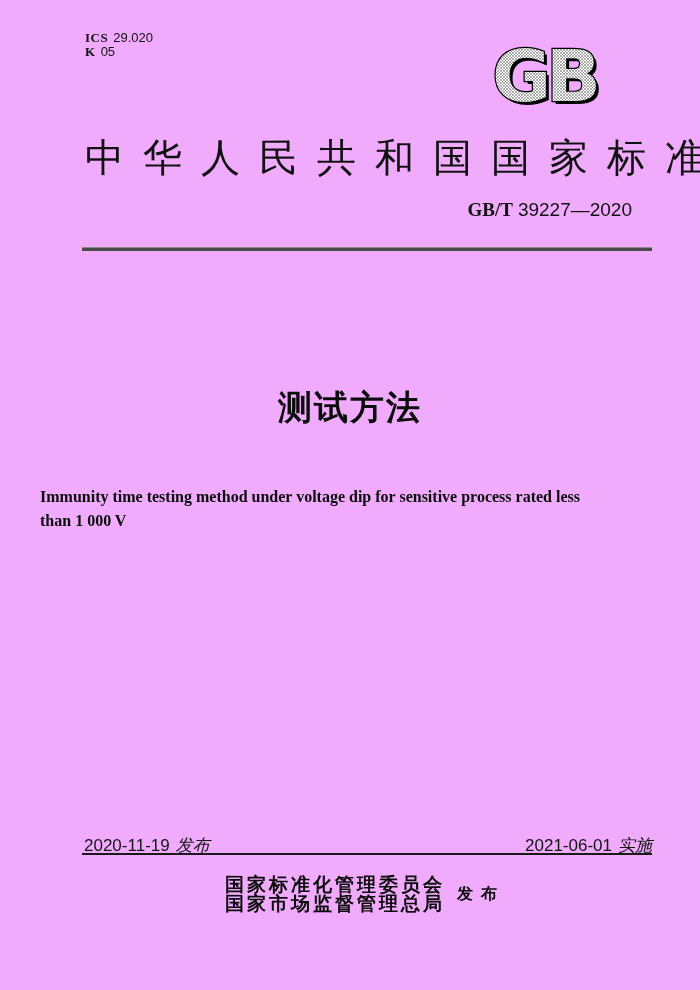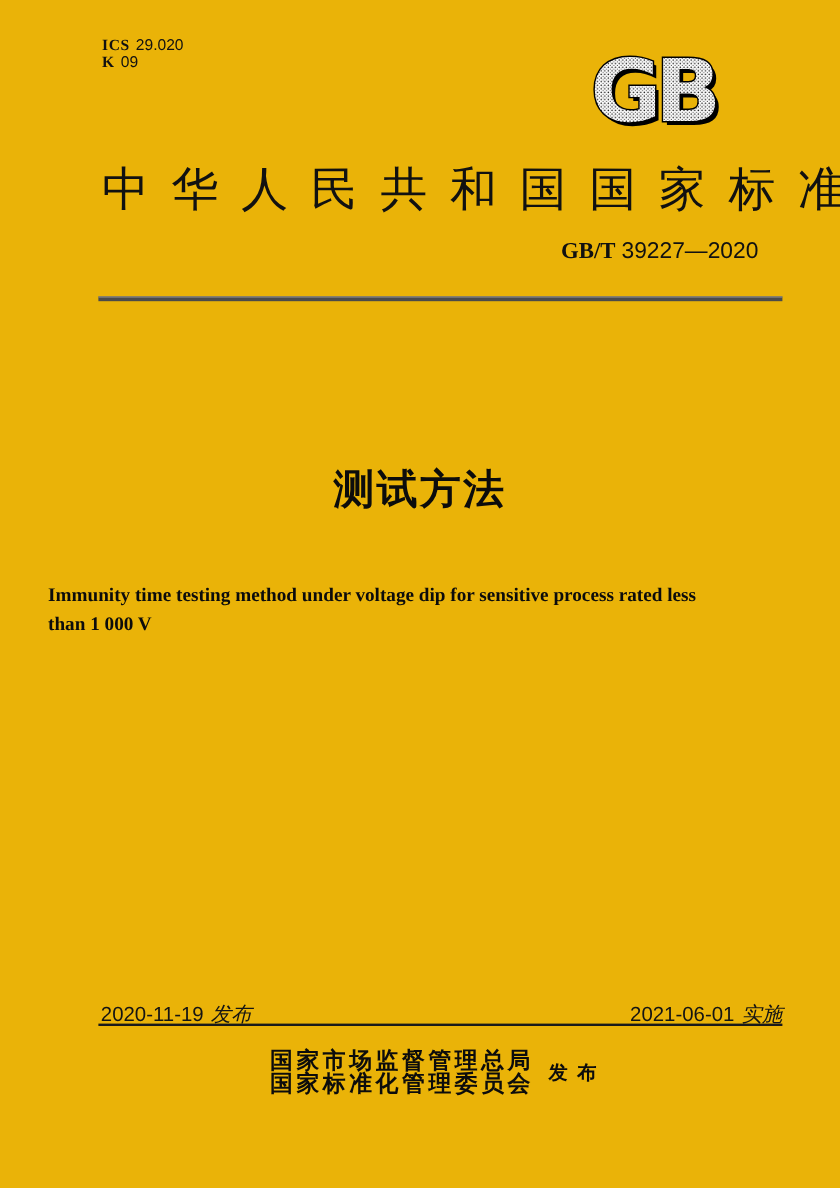--- a/index.html
+++ b/index.html
@@ -4,21 +4,21 @@
 <style>
   html, body {
     margin: 0;
     padding: 0;
     background: #ffffff;
   }
   .page {
     position: relative;
     width: 700px;
     height: 990px;
-    background: #eab308;
+    background: #f0abfc;
     overflow: hidden;
     font-family: "Liberation Serif", "DejaVu Serif", serif;
     color: #111111;
   }
 
   
   .ics-block {
     position: absolute;
     left: 85px;
     top: 31px;
@@ -168,21 +168,21 @@
 </head>
 <body>
 
 <div class="page">
 
   <div class="ics-block">
     <div>
       <span class="lbl">ICS</span><span class="val">29.020</span>
     </div>
     <div>
-      <span class="lbl">K</span><span class="val">09</span>
+      <span class="lbl">K</span><span class="val">05</span>
     </div>
   </div>
 
   <div class="gb-logo">
     <svg width="138" height="74" viewBox="0 0 138 74">
       <defs>
         <pattern id="gbdots" width="3" height="3" patternUnits="userSpaceOnUse">
           <rect width="3" height="3" fill="#ffffff"></rect>
           <circle cx="1" cy="1" r="0.65" fill="#1a1a1a"></circle>
           <circle cx="2.5" cy="2.5" r="0.45" fill="#1a1a1a"></circle>
@@ -216,19 +216,19 @@
     </div>
     <div class="date-impl">
       <span>2021-06-01</span><span class="date-label">实施</span>
     </div>
   </div>
 
   <div class="rule-bottom"></div>
 
   <div class="issuer-block">
     <div class="issuer-lines">
+      <span>国家标准化管理委员会</span>
       <span>国家市场监督管理总局</span>
-      <span>国家标准化管理委员会</span>
     </div>
     <div class="publish-label">发 布</div>
   </div>
 
 </div>
 
 </body></html>

